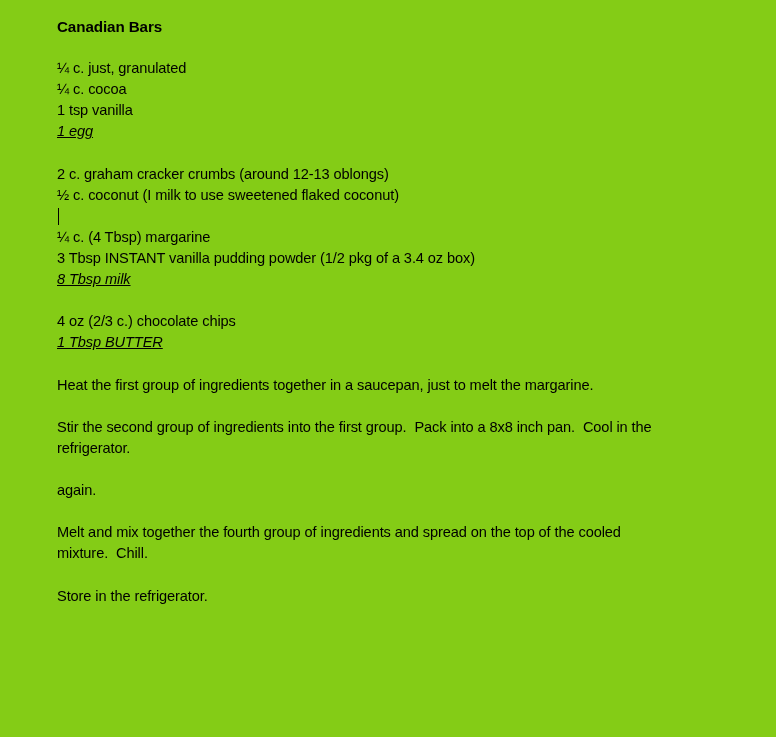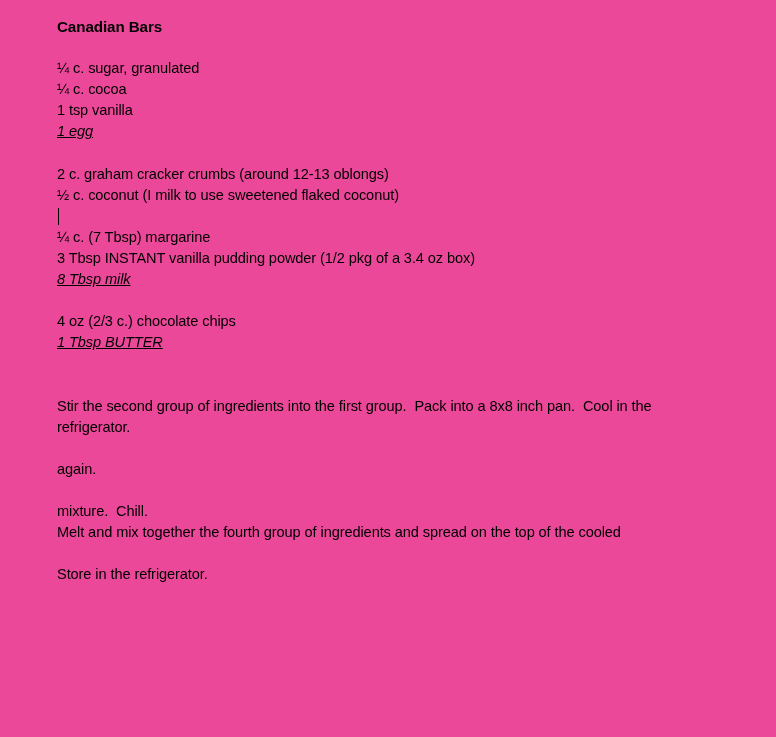--- a/index.html
+++ b/index.html
@@ -4,21 +4,21 @@
 <style>
   html, body {
     margin: 0;
     padding: 0;
     background: #ffffff;
   }
   .canvas {
     position: relative;
     width: 776px;
     height: 737px;
-    background: #ec4899;
+    background: #84cc16;
     overflow: hidden;
     font-family: "Liberation Sans", sans-serif;
     font-size: 14.6px;
     line-height: 21.1px;
     letter-spacing: -0.1px;
     color: #000000;
   }
   .content {
     position: absolute;
     left: 57px;
@@ -51,51 +51,52 @@
 </style>
 </head>
 <body>
 
 <div class="canvas">
   <div class="content">
 
     <div class="line title-line">Canadian Bars</div>
     <div class="line blank"></div>
 
-    <div class="line">¼ c. sugar, granulated</div>
+    <div class="line">¼ c. just, granulated</div>
     <div class="line">¼ c. cocoa</div>
     <div class="line">1 tsp vanilla</div>
     <div class="line u">1 egg</div>
     <div class="line blank"></div>
 
     <div class="line">2 c. graham cracker crumbs (around 12-13 oblongs)</div>
     <div class="line">½ c. coconut (I milk to use sweetened flaked coconut)</div>
 
     <div class="line blank caret-line">
       <span class="caret"></span>
     </div>
 
-    <div class="line">¼ c. (7 Tbsp) margarine</div>
+    <div class="line">¼ c. (4 Tbsp) margarine</div>
     <div class="line">3 Tbsp INSTANT vanilla pudding powder (1/2 pkg of a 3.4 oz box)</div>
     <div class="line u">8 Tbsp milk</div>
     <div class="line blank"></div>
 
     <div class="line">4 oz (2/3 c.) chocolate chips</div>
     <div class="line u">1 Tbsp BUTTER</div>
     <div class="line blank"></div>
 
+    <div class="line">Heat the first group of ingredients together in a saucepan, just to melt the margarine.</div>
     <div class="line blank"></div>
 
     <div class="line">Stir the second group of ingredients into the first group.  Pack into a 8x8 inch pan.  Cool in the</div>
     <div class="line">refrigerator.</div>
     <div class="line blank"></div>
 
     <div class="line">again.</div>
     <div class="line blank"></div>
 
+    <div class="line">Melt and mix together the fourth group of ingredients and spread on the top of the cooled</div>
     <div class="line">mixture.  Chill.</div>
-    <div class="line">Melt and mix together the fourth group of ingredients and spread on the top of the cooled</div>
     <div class="line blank"></div>
 
     <div class="line">Store in the refrigerator.</div>
 
   </div>
 </div>
 
 </body></html>

